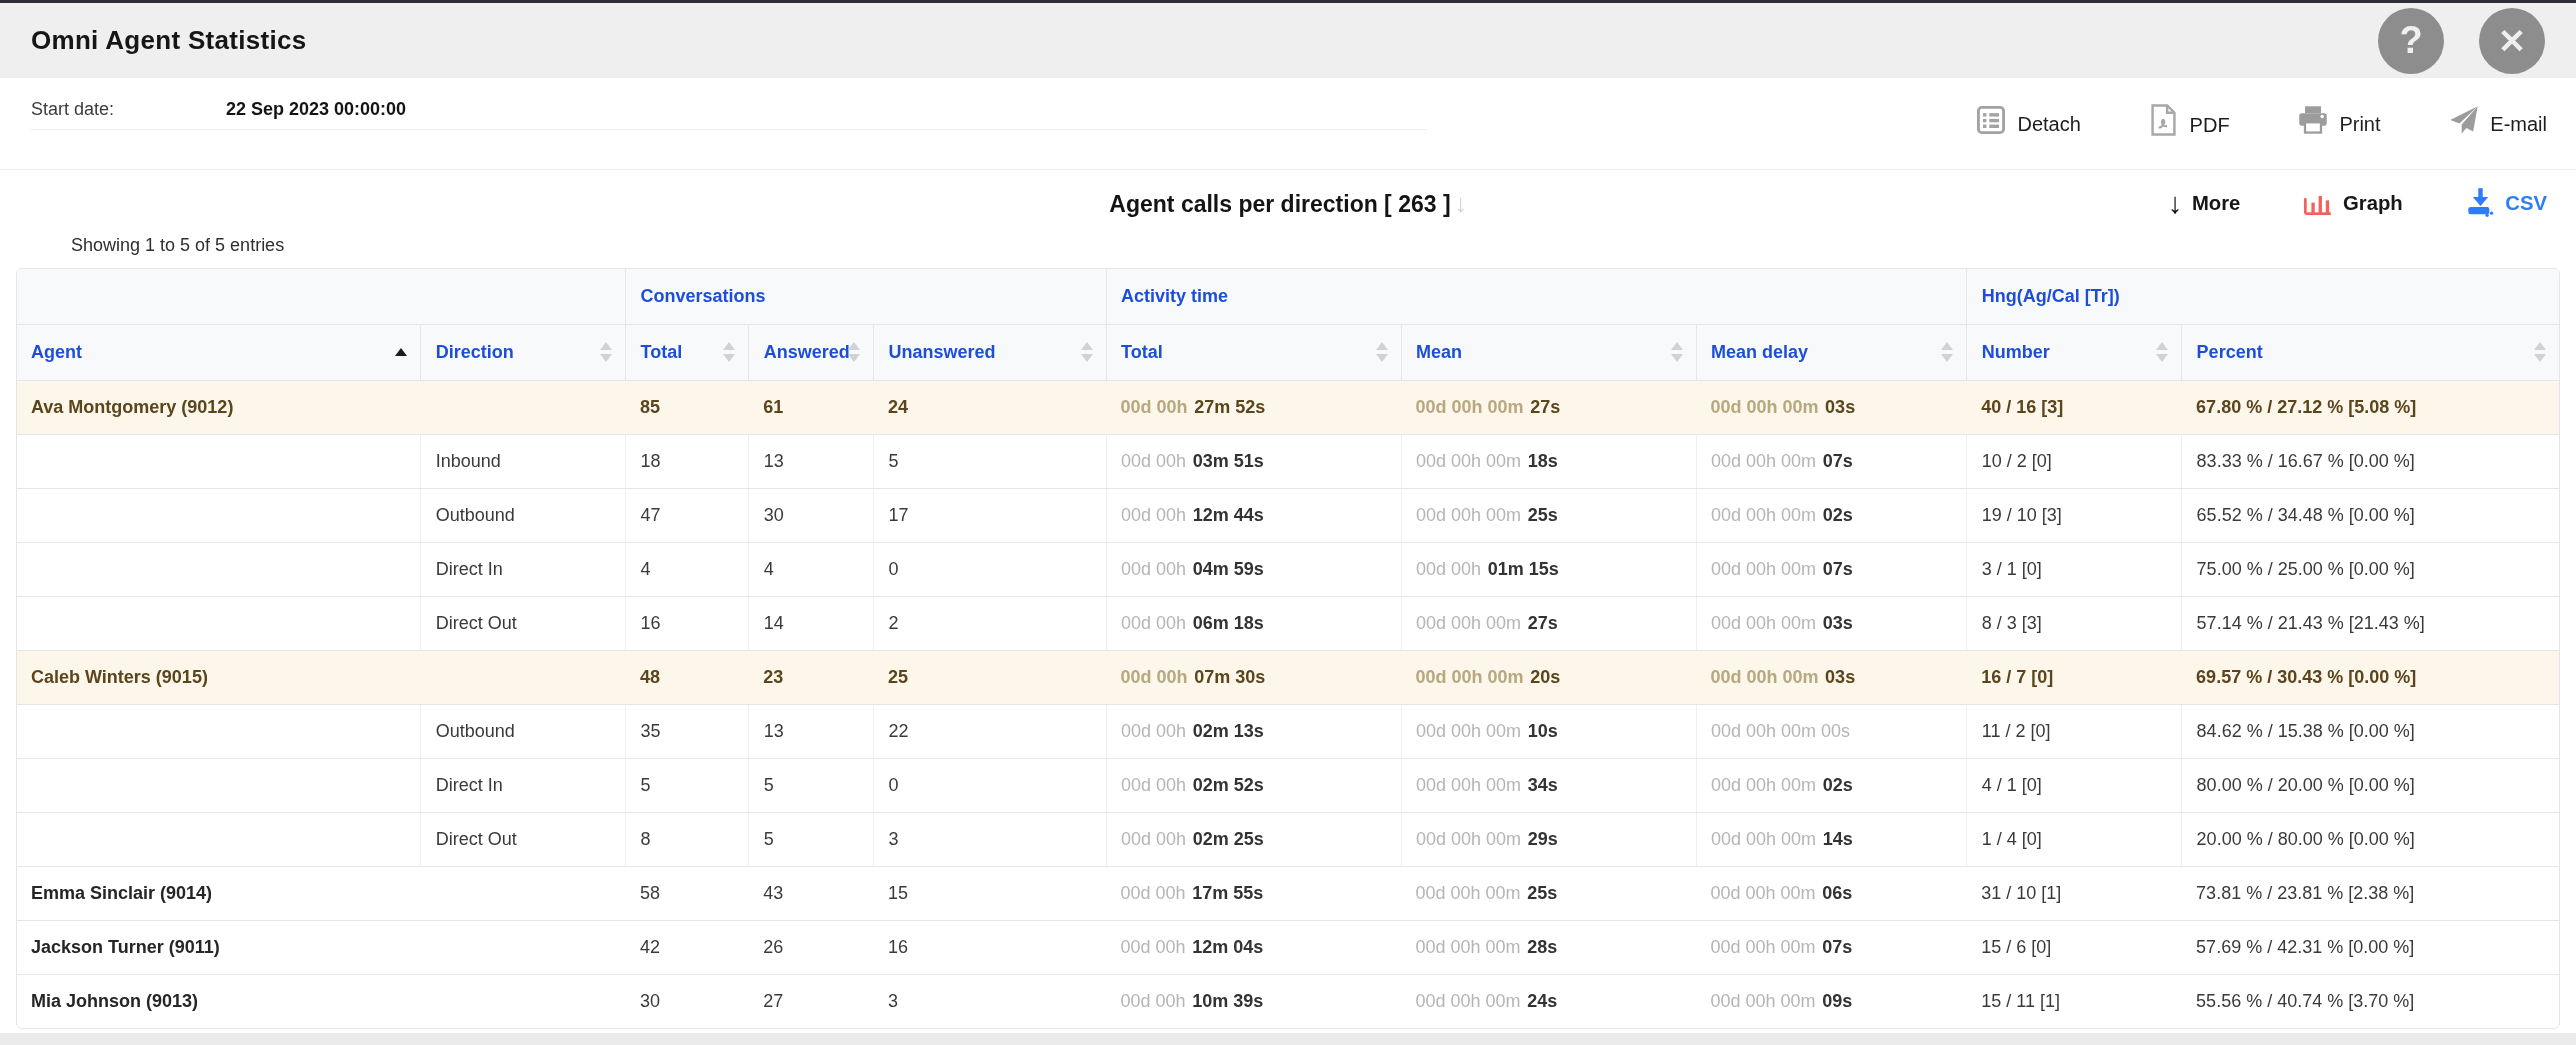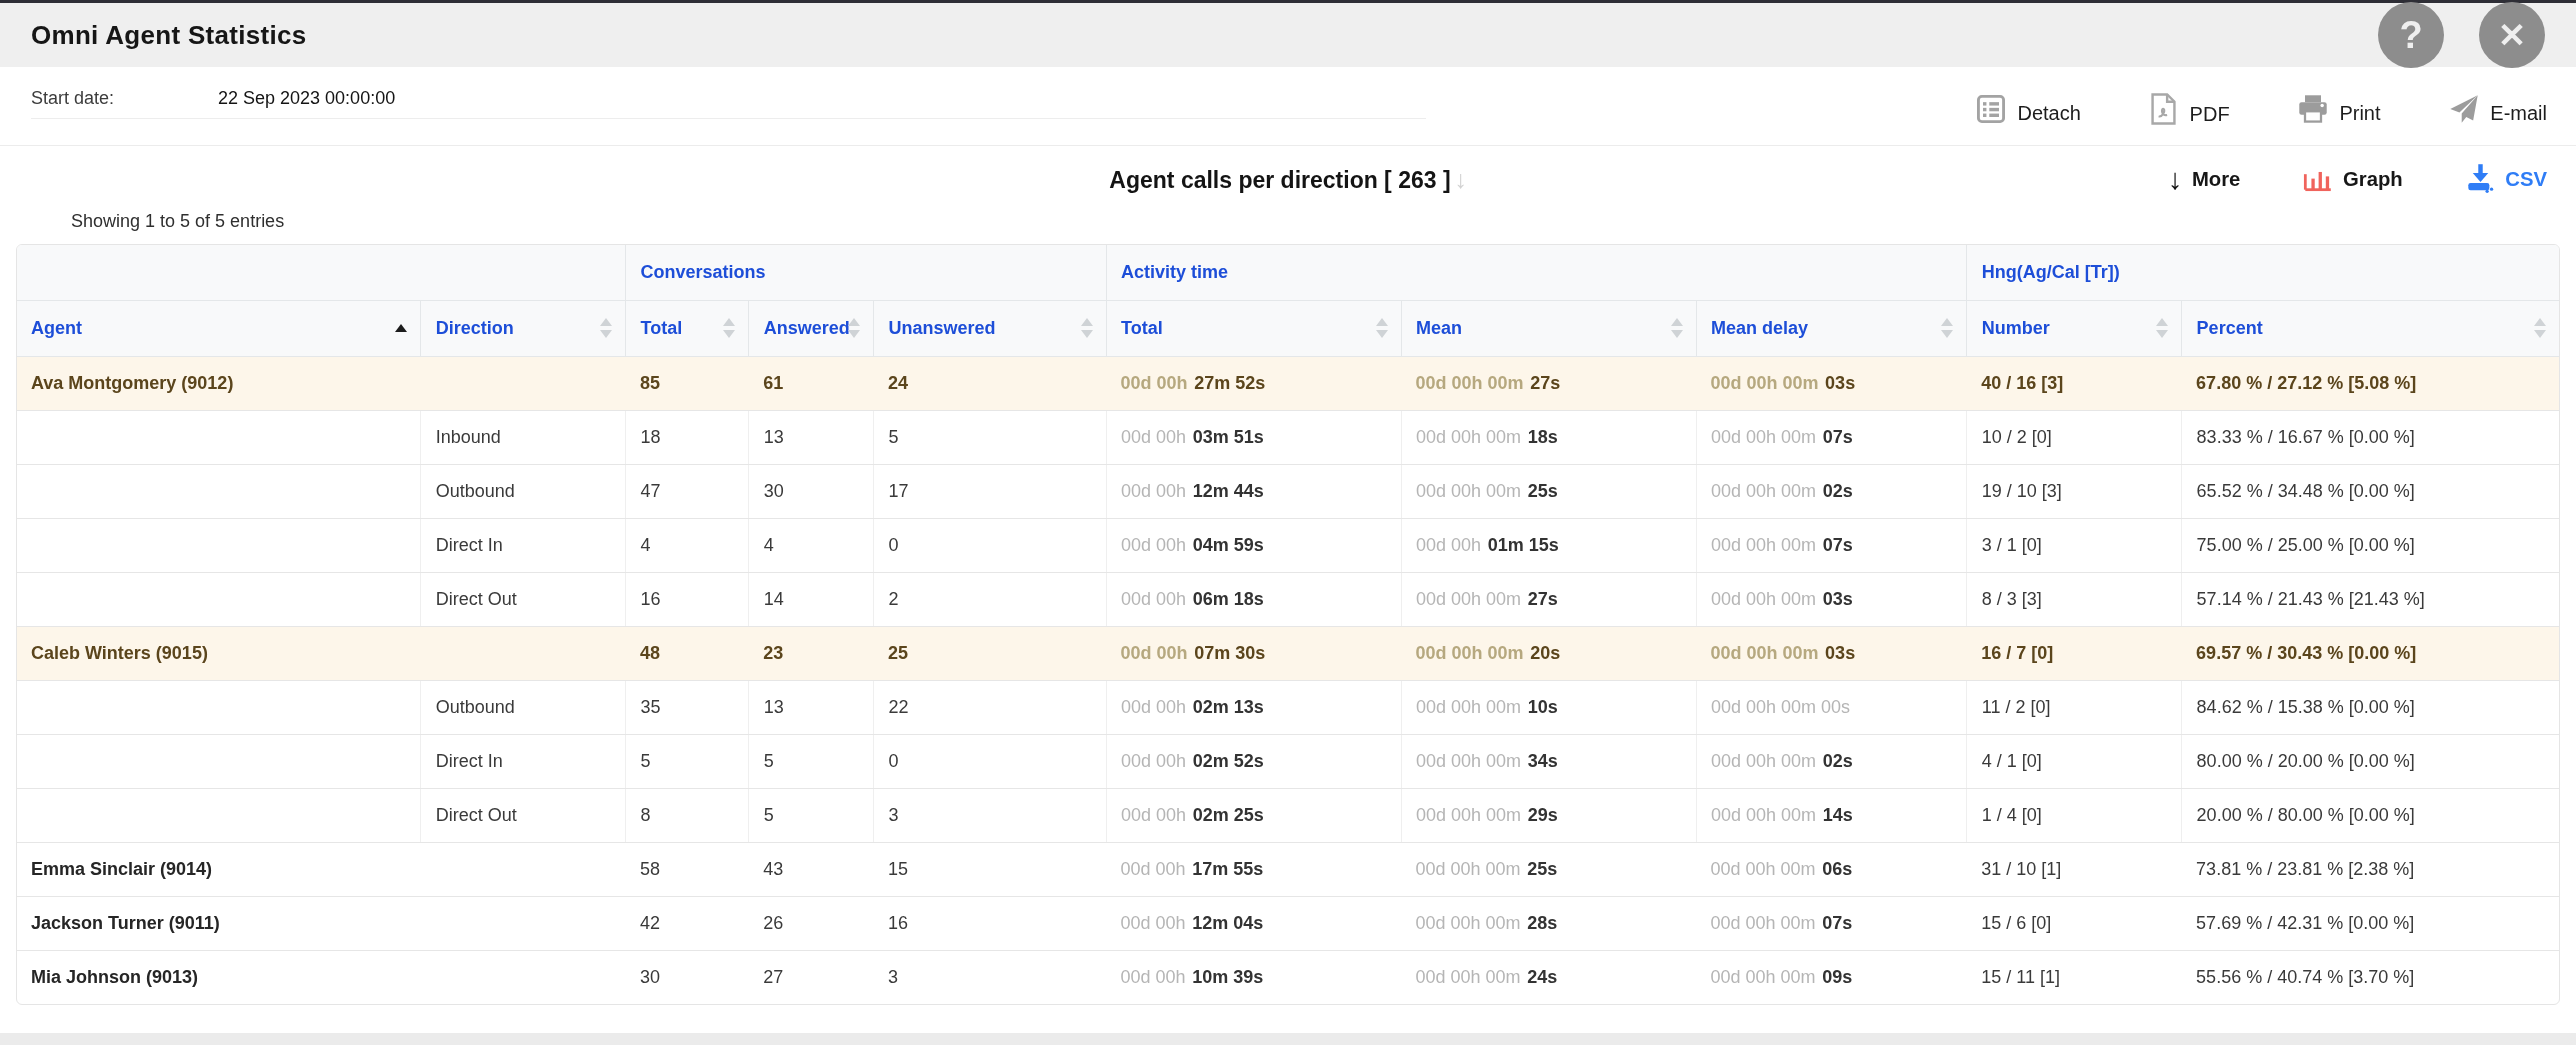--- a/index.html
+++ b/index.html
@@ -3,38 +3,38 @@
 <meta charset="utf-8">
 <style>
   html,body{margin:0;padding:0;}
   body{
     width:2576px;height:1045px;overflow:hidden;background:#ffffff;
     font-family:"Liberation Sans", sans-serif;color:#3a3a3a;
     display:flex;flex-direction:column;
   }
   .win-top-border{height:3px;background:#2e2e36;}
   
-  .titlebar{height:64px;background:#efefef;display:flex;align-items:center;padding:0 31px;flex:0 0 auto;}
+  .titlebar{height:75px;background:#efefef;display:flex;align-items:center;padding:0 31px;flex:0 0 auto;}
   .titlebar .win-title{font-size:26px;font-weight:700;color:#161616;letter-spacing:0.3px;}
   .tb-icons{margin-left:auto;display:flex;gap:35px;align-items:center;}
   .circle-btn{width:66px;height:66px;border-radius:50%;background:#8d8d8d;display:flex;align-items:center;justify-content:center;cursor:pointer;}
   .circle-btn span{color:#efefef;font-weight:700;}
   .help-glyph{font-size:38px;}
   .close-glyph{font-size:34px;}
   
   .sub{display:flex;padding:12px 29px 0 31px;flex:0 0 auto;}
   .dates{width:1395px;}
   .date-row{display:flex;align-items:center;padding:9px 0;border-bottom:0.6px solid #ededed;font-size:18px;}
   .date-label{width:187px;color:#3c3c3c;}
-  .date-value{font-weight:400;color:#141414;}
+  .date-value{font-weight:700;color:#141414;margin-left:8px;}
   .file-actions{margin-left:auto;display:flex;gap:67px;align-items:center;padding-top:13px;font-size:20px;color:#1d1d1d;}
   .fa-btn{display:flex;align-items:flex-end;gap:10.8px;cursor:pointer;white-space:nowrap;}
   .fa-btn svg{display:block;}
   
-  .report-head{margin-top:19px;border-top:1.8px solid #ececec;display:flex;align-items:center;padding:15.6px 29px 4.8px 29px;flex:0 0 auto;}
+  .report-head{margin-top:32px;border-top:1.8px solid #ececec;display:flex;align-items:center;padding:15.6px 29px 4.8px 29px;flex:0 0 auto;}
   .rh-side{flex:1;}
   .report-title{font-size:23px;font-weight:700;color:#141414;white-space:nowrap;}
   .title-sort{color:#d2d2d2;font-size:25px;font-weight:400;margin-left:3.6px;cursor:pointer;}
   .rh-right{flex:1;display:flex;justify-content:flex-end;gap:62px;align-items:center;font-size:20.3px;font-weight:700;color:#171717;}
   .rh-btn{display:flex;align-items:center;gap:9.6px;cursor:pointer;white-space:nowrap;}
   .more-arrow{font-size:29px;font-weight:900;line-height:1;color:#111;}
   .csv-label{color:#2f7df6;}
   
   .table-meta{display:flex;align-items:center;padding:8.4px 29px 12px 31px;font-size:18px;color:#2f2f2f;flex:0 0 auto;margin-left:40px;}
   .search{margin-left:auto;display:flex;align-items:center;gap:15.6px;}

